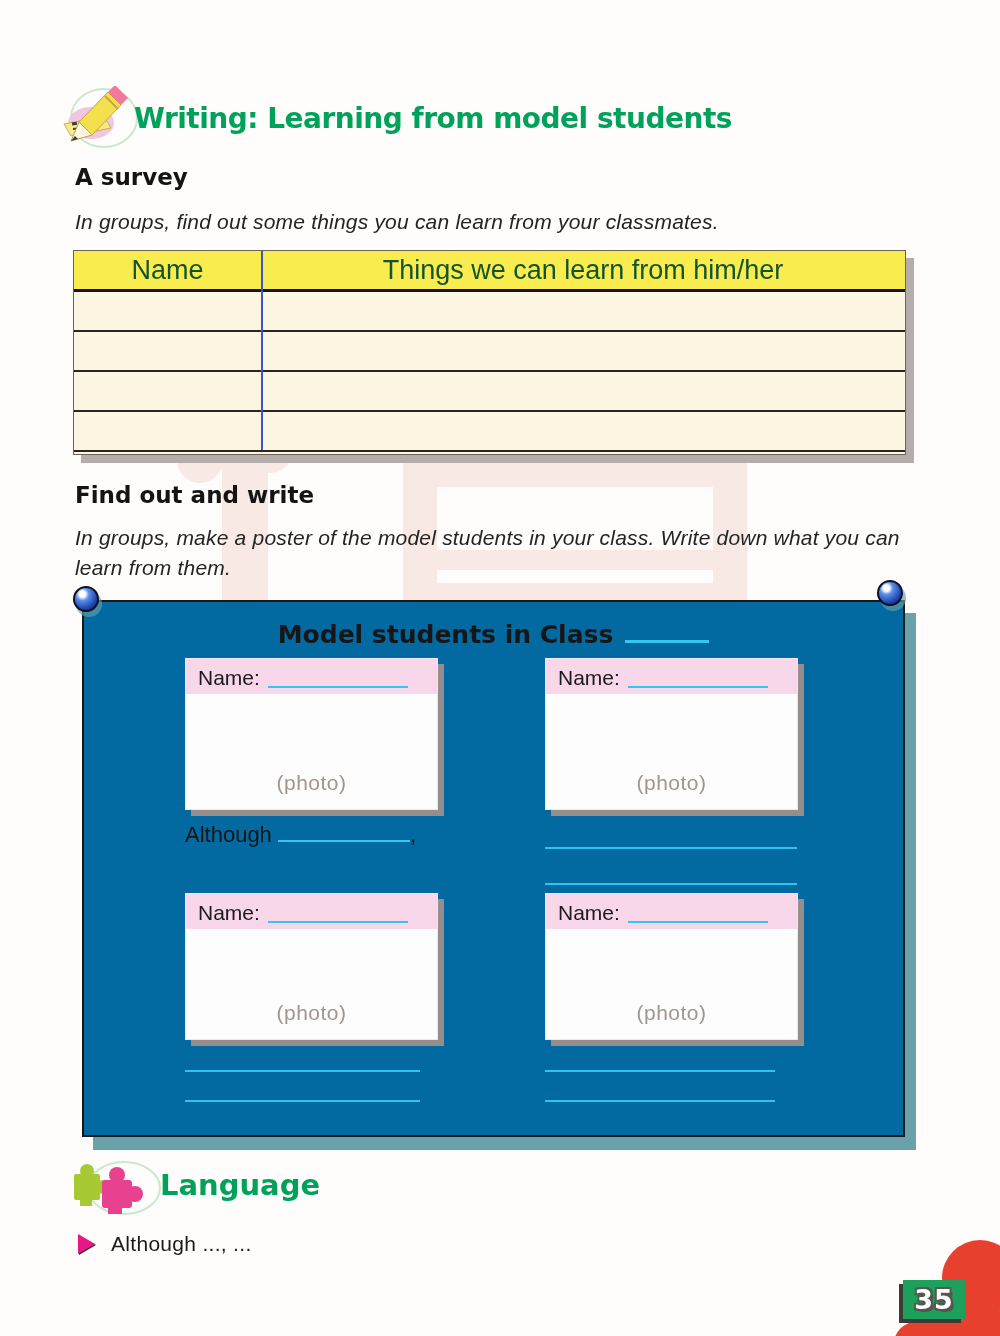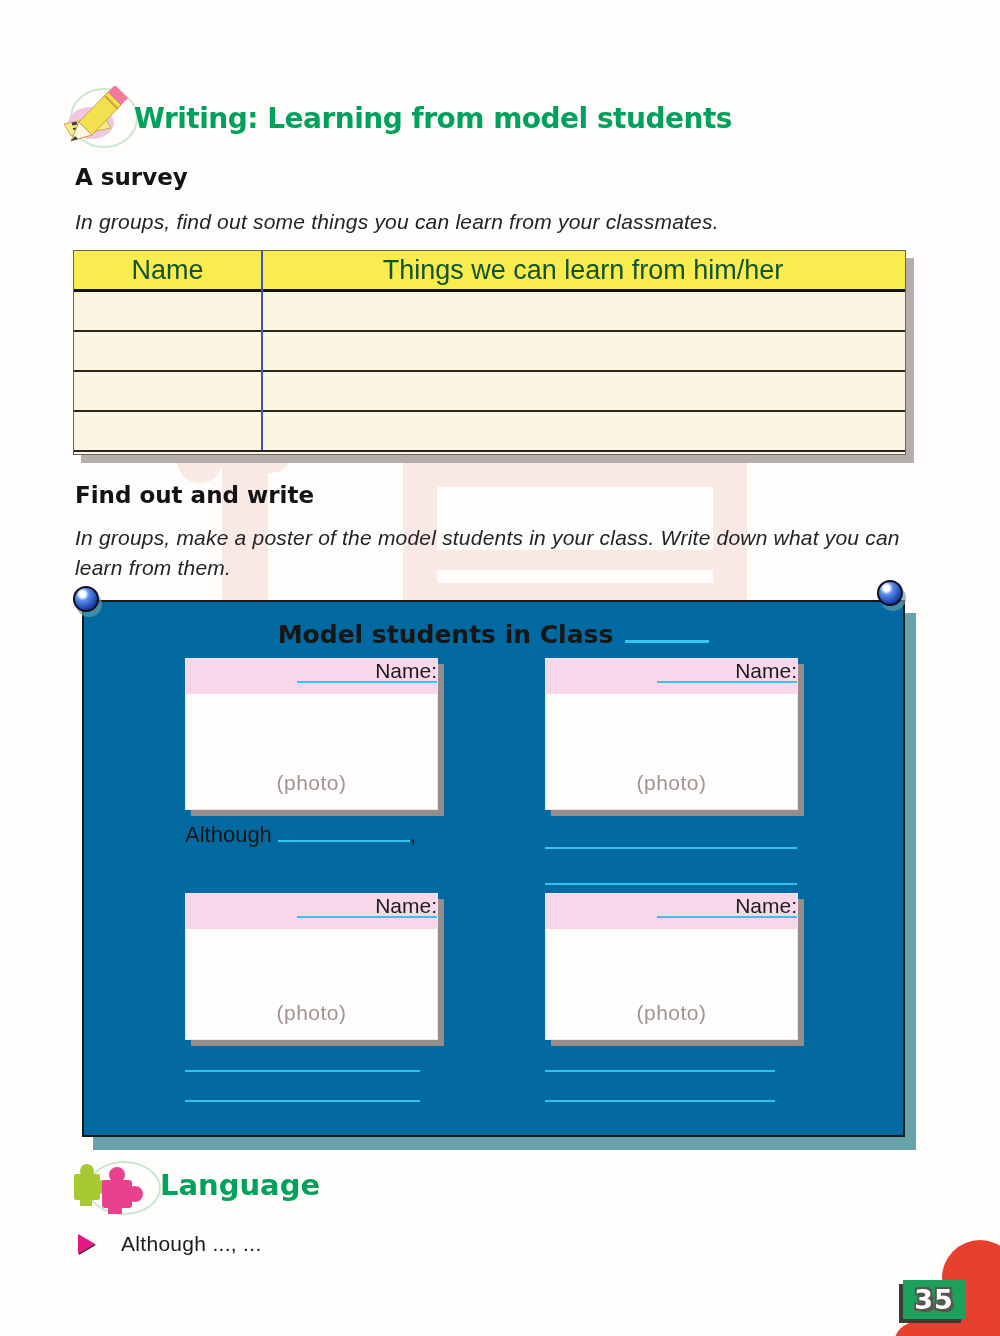--- a/index.html
+++ b/index.html
@@ -91,21 +91,21 @@
   .student-card {
     position: absolute; width: 253px; background: #FEFDFE;
     box-shadow: 6px 6px 0 #968E8C;
     border: 1px solid #f3e4ee;
   }
   .card-tall { height: 152px; }
   .card-short { height: 147px; }
   .card-header {
     height: 35px; background: #F7D7E9;
     display: flex; align-items: flex-end; padding: 0 0 4px 12px;
-    font-size: 21px; color: #1b1b1b; flex-direction: column;
+    font-size: 21px; color: #1b1b1b;
   }
   .card-header .blank { width: 140px; margin-left: 8px; border-bottom-width: 2px; transform: translateY(-2px); }
   .photo-label {
     position: absolute; bottom: 14px; left: 0; width: 100%;
     text-align: center; font-size: 21px; color: #A2948F; letter-spacing: .5px;
   }
   #card-0 { left: 101px; top: 56px; }
   #card-1 { left: 461px; top: 56px; }
   #card-2 { left: 101px; top: 291px; }
   #card-3 { left: 461px; top: 291px; }
@@ -128,21 +128,21 @@
     font-size: 29px; font-weight: 800; color: #00A25B;
   }
   #language-item-row { left: 78px; top: 1232px; z-index: 6; display: flex; align-items: center; gap: 16px; }
   #bullet-triangle {
     width: 0; height: 0;
     border-top: 10px solid transparent;
     border-bottom: 10px solid transparent;
     border-left: 17px solid #E51886;
     filter: drop-shadow(1px 1px 0 #333);
   }
-  #language-item { font-size: 21px; color: #1b1b1b; letter-spacing: .3px; margin-left: 10px; }
+  #language-item { font-size: 21px; color: #1b1b1b; letter-spacing: .3px; }
 
   
   #page-badge {
     left: 903px; top: 1280px; width: 62px; height: 39px; z-index: 8;
     background: #1CA05C;
     box-shadow: -4px 4px 0 #3c3c35;
     display: flex; align-items: center; justify-content: center;
   }
   #page-number {
     font-family: "DejaVu Sans", sans-serif;

